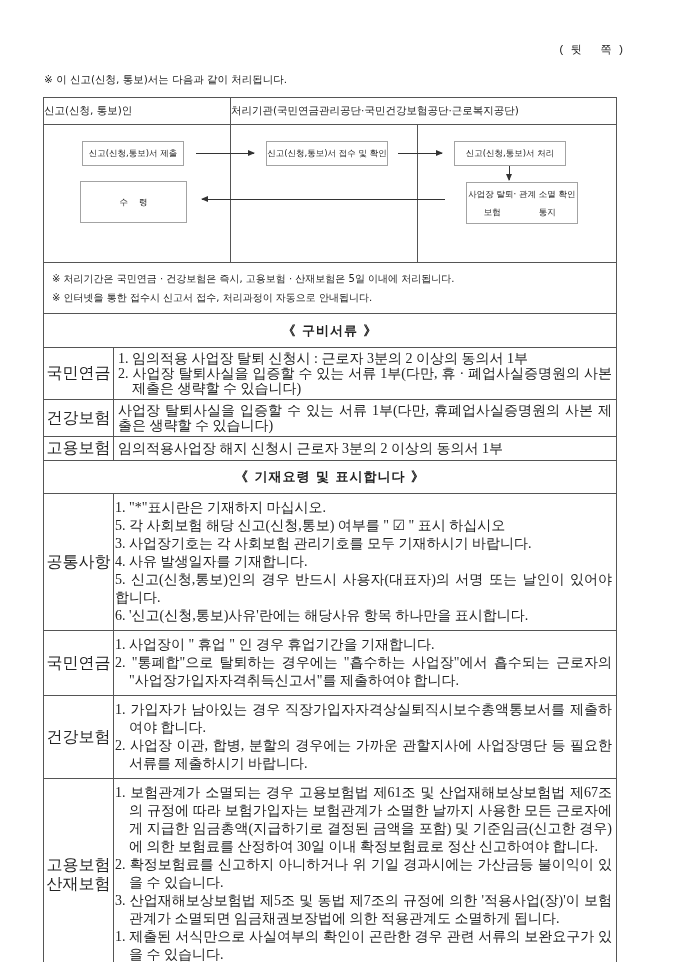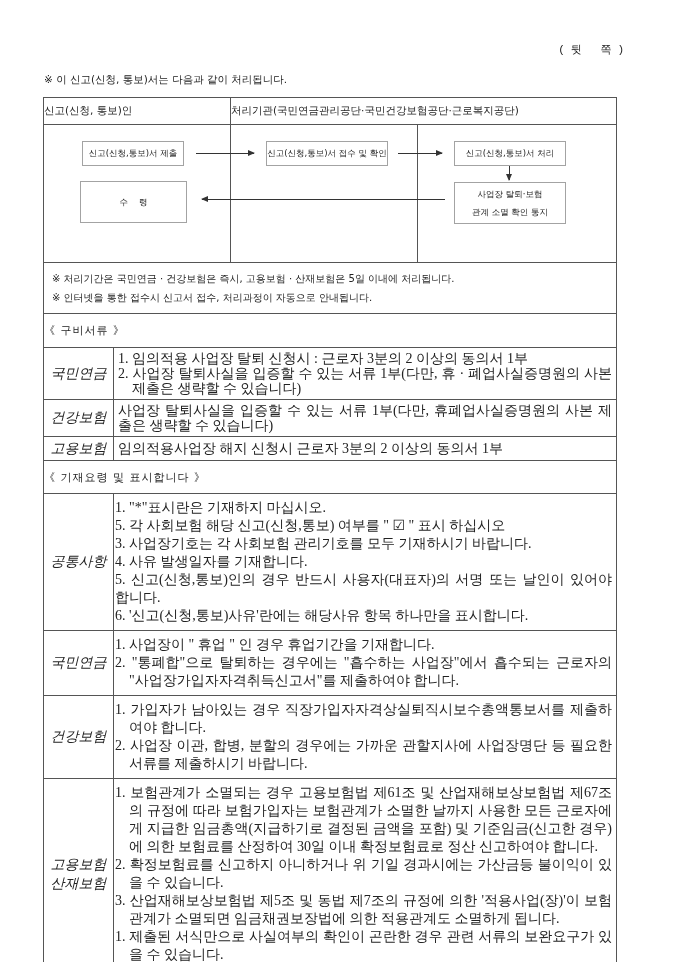--- a/index.html
+++ b/index.html
@@ -12,22 +12,22 @@
   .flow-cell { height:137px; position:relative; padding:0 !important; }
   .flow { position:relative; width:573px; height:137px; }
   .vline { position:absolute; top:0; bottom:0; width:1px; background:#555; }
   .box { position:absolute; border:1px solid #a3a3a3; background:#fff; font-size:8.5px; display:flex; align-items:center; justify-content:center; text-align:center; line-height:17px; }
   .arrow-h { position:absolute; height:1px; background:#333; }
   .arrow-h.right::after { content:""; position:absolute; right:-1px; top:-3px; border-left:7px solid #333; border-top:3.5px solid transparent; border-bottom:3.5px solid transparent; }
   .arrow-h.left::before { content:""; position:absolute; left:-1px; top:-3px; border-right:7px solid #333; border-top:3.5px solid transparent; border-bottom:3.5px solid transparent; }
   .arrow-v { position:absolute; width:1px; background:#333; }
   .arrow-v::after { content:""; position:absolute; bottom:-1px; left:-3px; border-top:7px solid #333; border-left:3.5px solid transparent; border-right:3.5px solid transparent; }
   .notes td { padding:6px 8px !important; font-size:10px; line-height:19px; }
-  .section-title td { height:33px; text-align:left; font-weight:normal; font-size:11px; letter-spacing:1px; }
-  .label { text-align:center; font-size:14px;font-style:italic; }
+  .section-title td { height:33px; text-align:center; font-weight:bold; font-size:13px; letter-spacing:1px; }
+  .label { text-align:center; font-size:16px; }
   .content { padding:3px 4px !important; font-size:14px; line-height:15px; text-align:justify;font-family:Liberation Serif, serif; }
   .content.tall { line-height:18px; padding:5px 4px !important; }
   .item { padding-left:14px; text-indent:-14px; }
 </style>
 </head>
 <body>
 
 <div class="page-side">(뒷 쪽)</div>
 <div class="intro">※ 이 신고(신청, 통보)서는 다음과 같이 처리됩니다.</div>
 
@@ -48,21 +48,21 @@
       <div class="flow">
         <div class="vline" style="left:186px"></div>
         <div class="vline" style="left:373px"></div>
 
         <div class="box" style="left:38px;top:16px;width:100px;height:23px">신고(신청,통보)서 제출</div>
         <div class="arrow-h right" style="left:152px;top:28px;width:58px"></div>
         <div class="box" style="left:222px;top:16px;width:120px;height:23px">신고(신청,통보)서 접수 및 확인</div>
         <div class="arrow-h right" style="left:354px;top:28px;width:44px"></div>
         <div class="box" style="left:410px;top:16px;width:110px;height:23px">신고(신청,통보)서 처리</div>
         <div class="arrow-v" style="left:465px;top:41px;height:14px"></div>
-        <div class="box" style="left:410px;top:57px;width:110px;height:40px;flex-direction:column;line-height:18px">
+        <div class="box" style="left:422px;top:57px;width:110px;height:40px;flex-direction:row;line-height:18px">
           <span>사업장 탈퇴·보험</span>
           <span>관계 소멸 확인 통지</span>
         </div>
         <div class="arrow-h left" style="left:158px;top:74px;width:243px"></div>
         <div class="box" style="left:36px;top:56px;width:105px;height:40px;white-space:pre">수    령</div>
       </div>
     </td>
   </tr>
   <tr class="notes">
     <td colspan="4">

